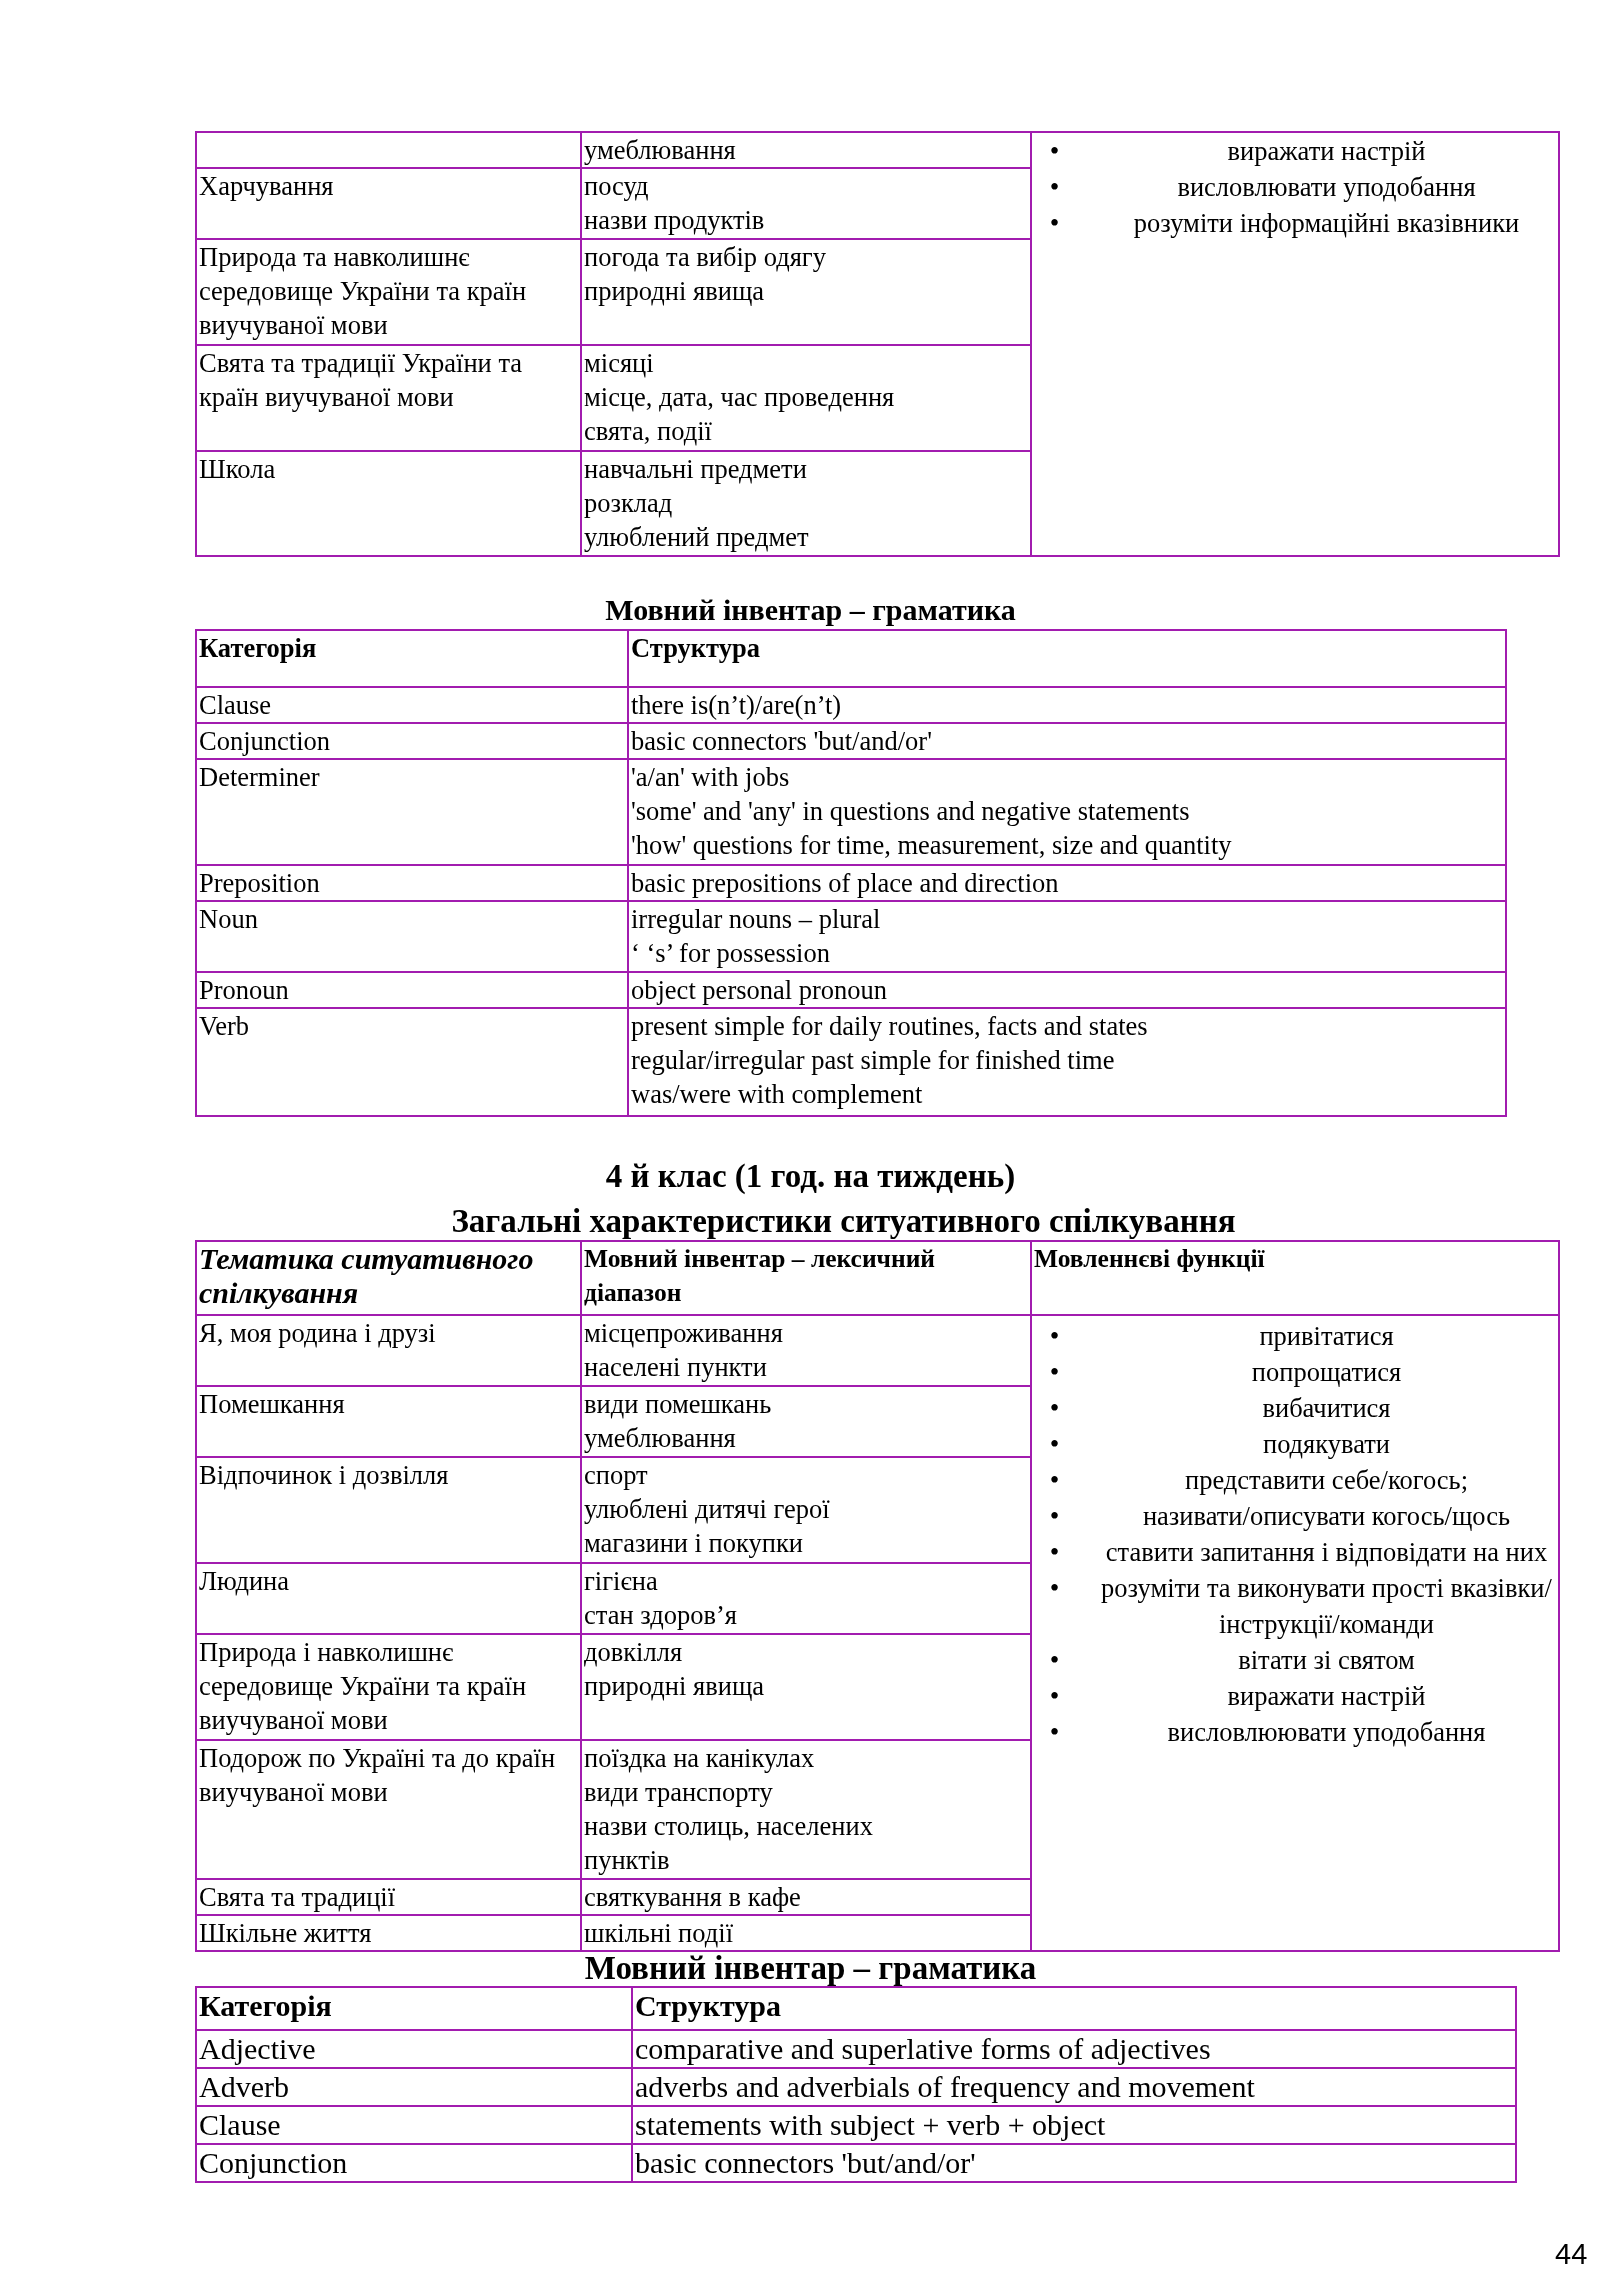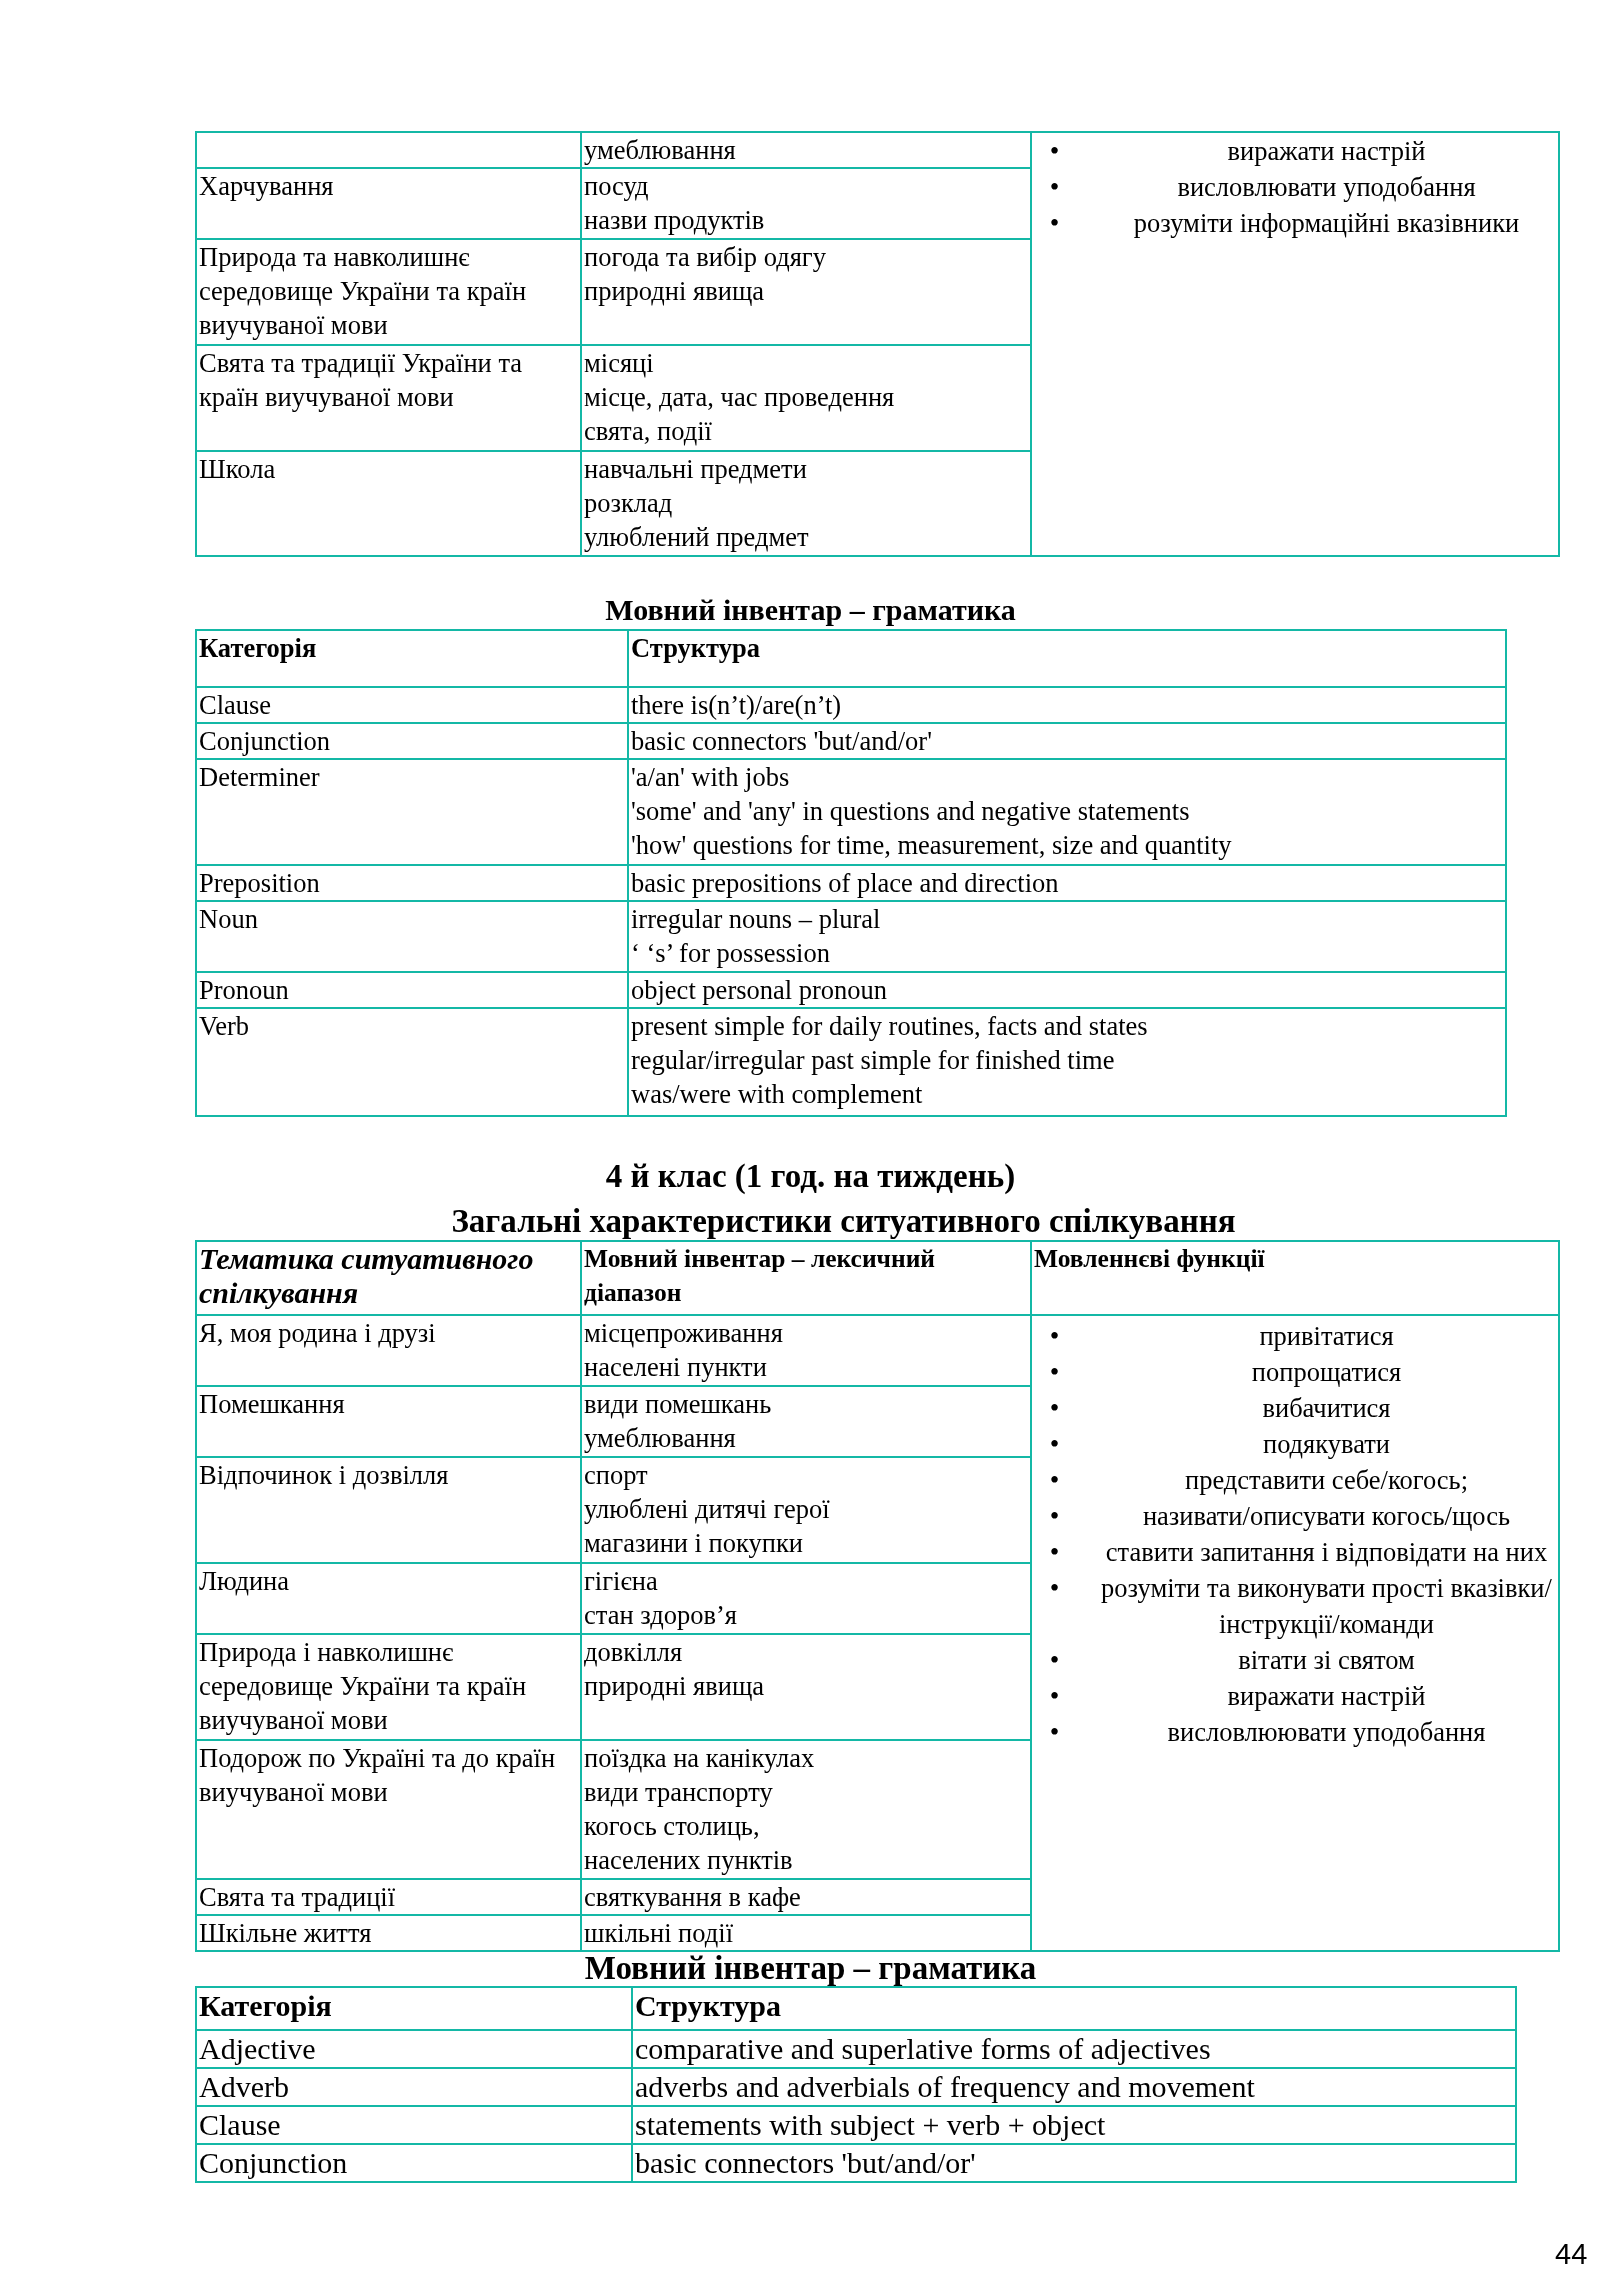--- a/index.html
+++ b/index.html
@@ -1,19 +1,19 @@
 <!DOCTYPE html>
 <html><head>
 <meta charset="utf-8">
 <style>
   html, body { margin: 0; padding: 0; background: #ffffff; }
   body { width: 1621px; height: 2293px; position: relative; overflow: hidden;
          font-family: "Liberation Serif", "DejaVu Serif", serif; color: #000; }
   .tbl { position: absolute; border-collapse: collapse; table-layout: fixed; }
-  .tbl td { border: 2px solid #14b8a6; vertical-align: top; padding: 0 2px; font-size: 26.5px; line-height: 34px; }
+  .tbl td { border: 2px solid #a21caf; vertical-align: top; padding: 0 2px; font-size: 26.5px; line-height: 34px; }
   .line { display: block; white-space: nowrap; }
   .wrap { white-space: normal; }
   .bold { font-weight: bold; }
   .heading { position: absolute; left: 0; width: 1621px; text-align: center; font-weight: bold; }
   ul.bul { list-style: none; margin: 0; padding: 0; }
   ul.bul li { position: relative; padding-left: 63px; font-size: 26.5px; line-height: 36px; text-align: center; }
   ul.bul li::before { content: "\2022"; position: absolute; left: 15.7px; top: 0; font-size: 27.4px; }
   .pagenum { position: absolute; left: 1555px; top: 2238px; font-family: "Liberation Sans", sans-serif; font-size: 29px; }
   .t4 td { font-size: 30px; line-height: 36px; }
 </style>
@@ -199,21 +199,21 @@
     <td>
       <span class="line">довкілля</span>
       <span class="line">природні явища</span>
     </td>
   </tr>
   <tr style="height:139px">
     <td class="wrap">Подорож по Україні та до країн виучуваної мови</td>
     <td class="wrap">
       <span class="line">поїздка на канікулах</span>
       <span class="line">види транспорту</span>
-      <span class="line wrap" style="width:294px">когось столиць, населених пунктів</span>
+      <span class="line wrap" style="width:294px">назви столиць, населених пунктів</span>
     </td>
   </tr>
   <tr style="height:35px">
     <td>Свята та традиції</td>
     <td>
           <span class="line">святкування в кафе</span>
         </td>
   </tr>
   <tr style="height:34px">
     <td>Шкільне життя</td>

